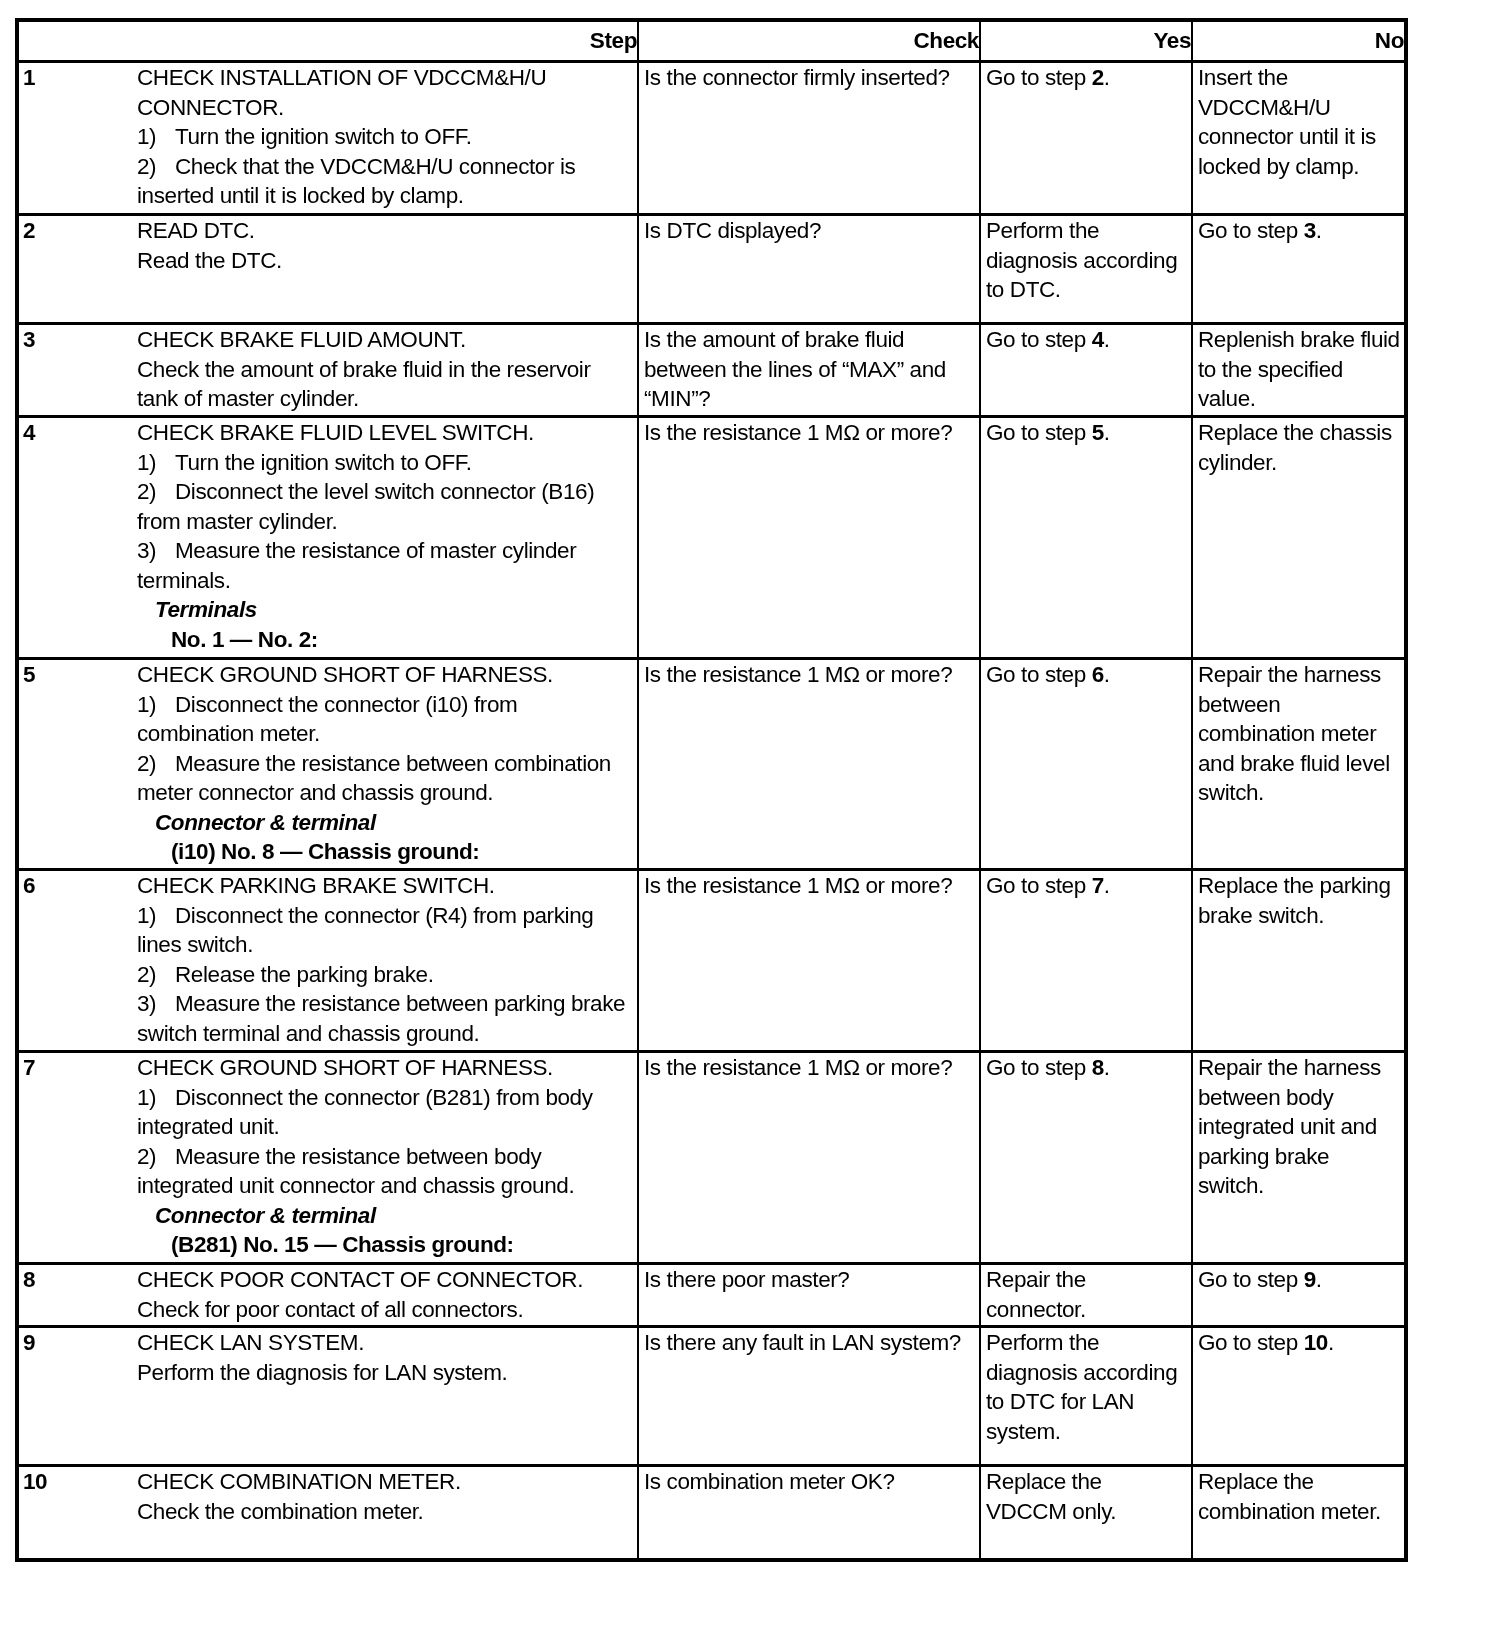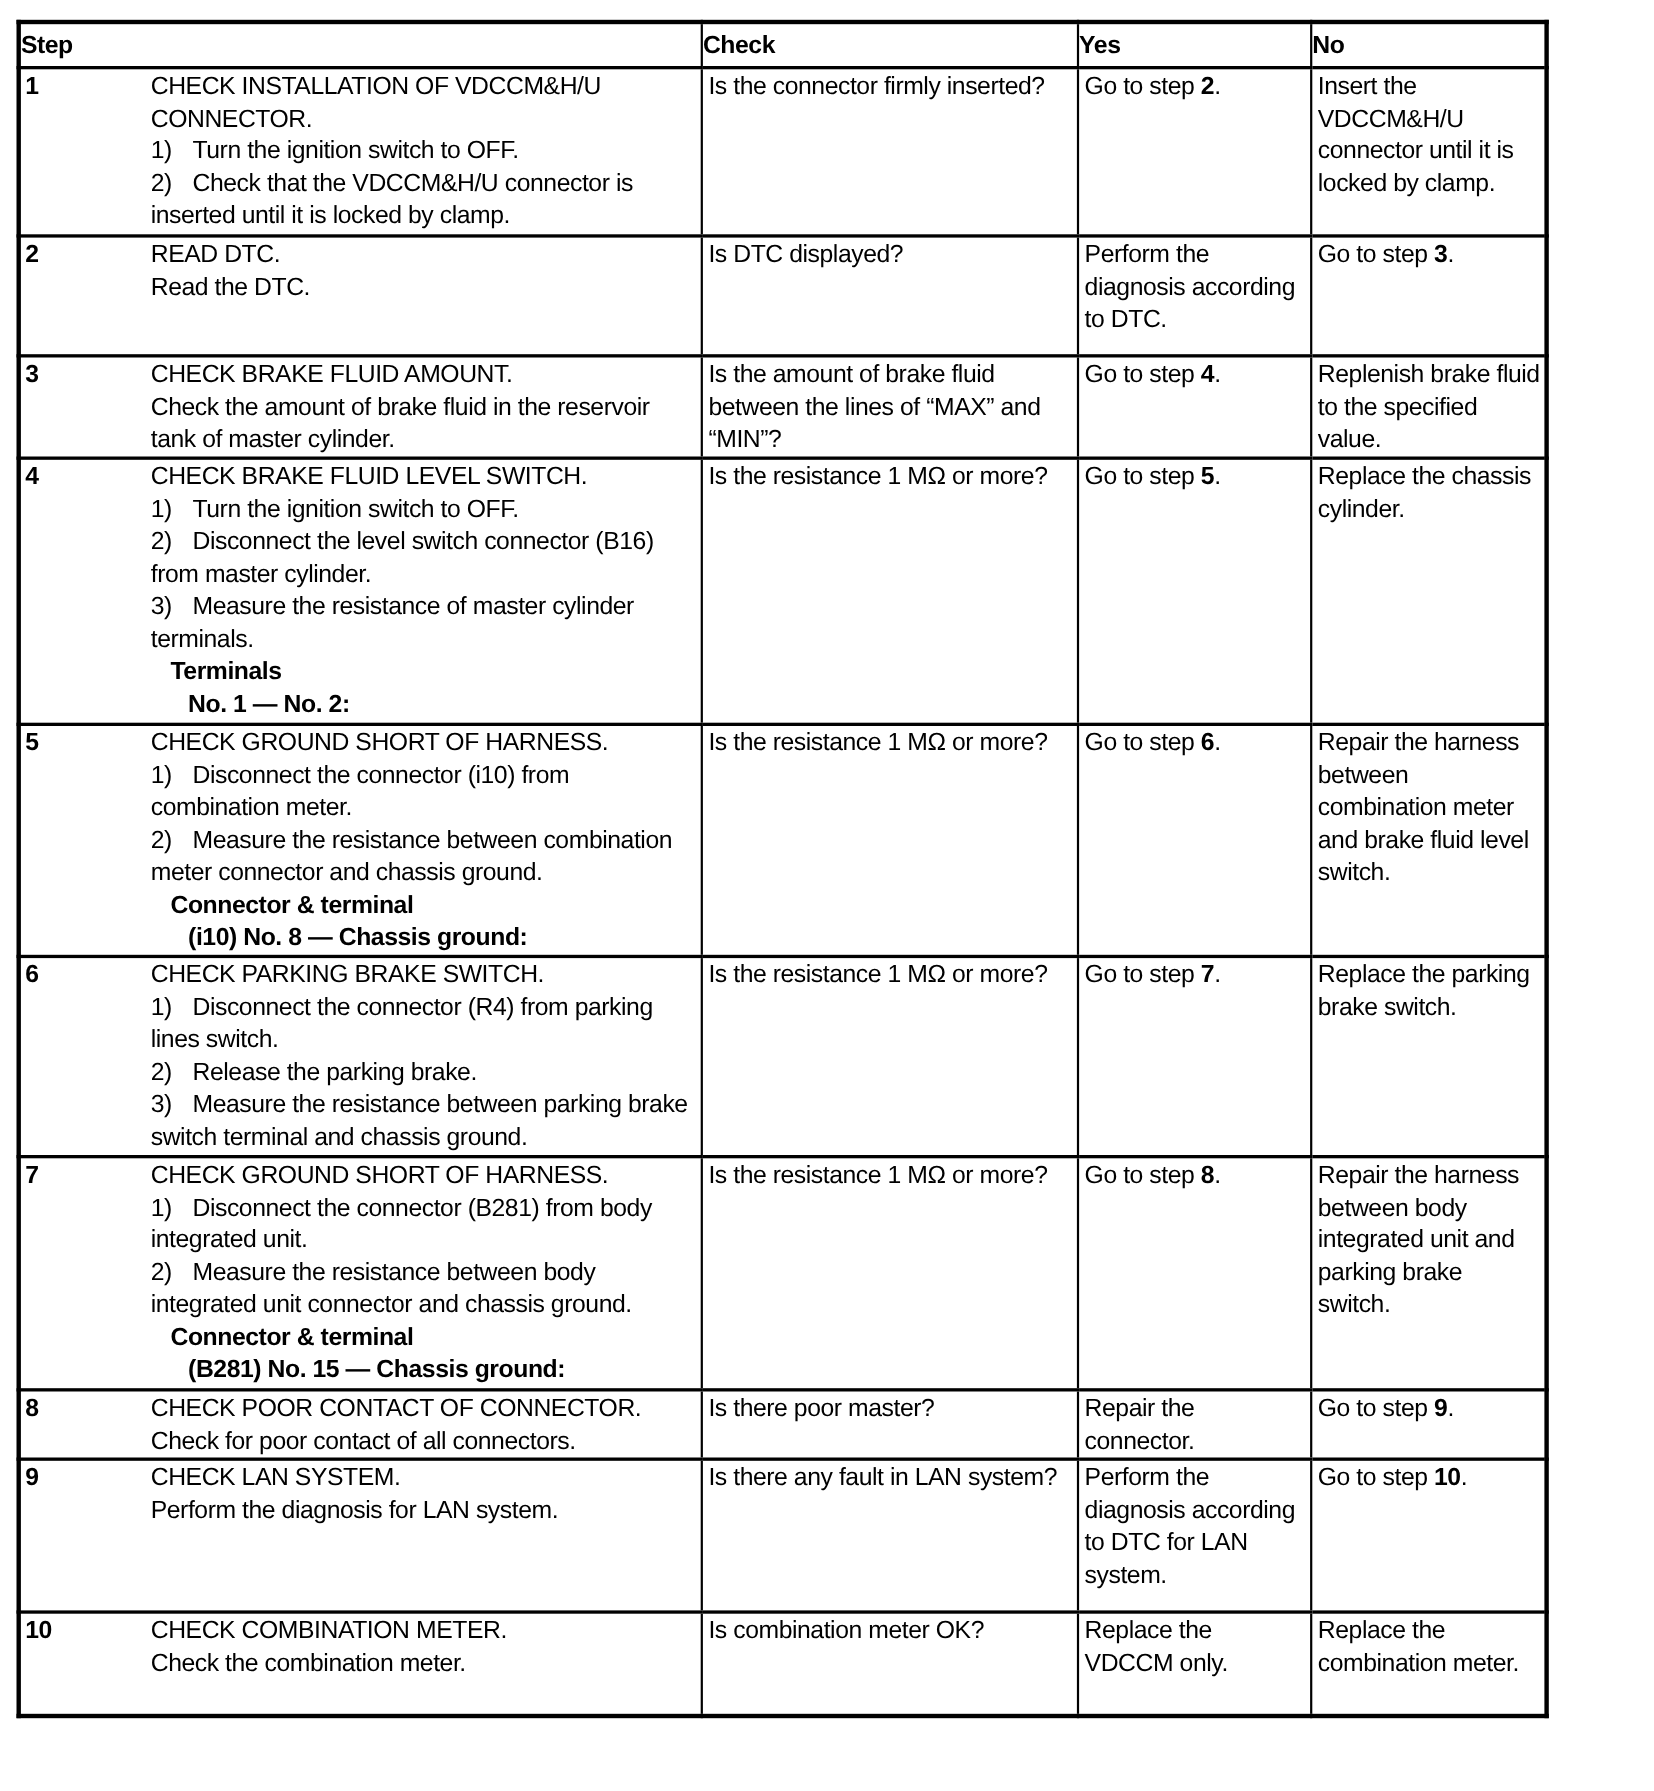--- a/index.html
+++ b/index.html
@@ -25,21 +25,21 @@
       font-size: 22.5px;
       line-height: 29.5px;
       letter-spacing: -0.4px;
     }
     .doc-table col.c-step { width: 621px; }
     .doc-table col.c-check { width: 342px; }
     .doc-table col.c-yes { width: 212px; }
     .doc-table col.c-no { width: 214px; }
     .doc-table th {
       font-weight: bold;
-      text-align: left;
+      text-align: right;
       border: 2px solid #000;
       border-bottom: 3px solid #000;
       height: 38px;
       padding: 0;
       vertical-align: middle;
     }
     .doc-table td {
       border: 2px solid #000;
       border-top: 3px solid #000;
       vertical-align: top;
@@ -54,20 +54,21 @@
       left: 4px;
       top: 0;
       font-weight: bold;
     }
     .step-title { font-weight: normal; display: block; }
     .step-line { display: block; }
     .step-line .num { display: inline-block; width: 38px; }
     .spec-label {
       display: block;
       font-weight: bold;
+      font-style: italic;
       padding-left: 18px;
     }
     .spec-value {
       display: block;
       font-weight: bold;
       padding-left: 34px;
     }
     .bold { font-weight: bold; }
     tr.r1 td { height: 150px; }
     tr.r2 td { height: 106px; }

